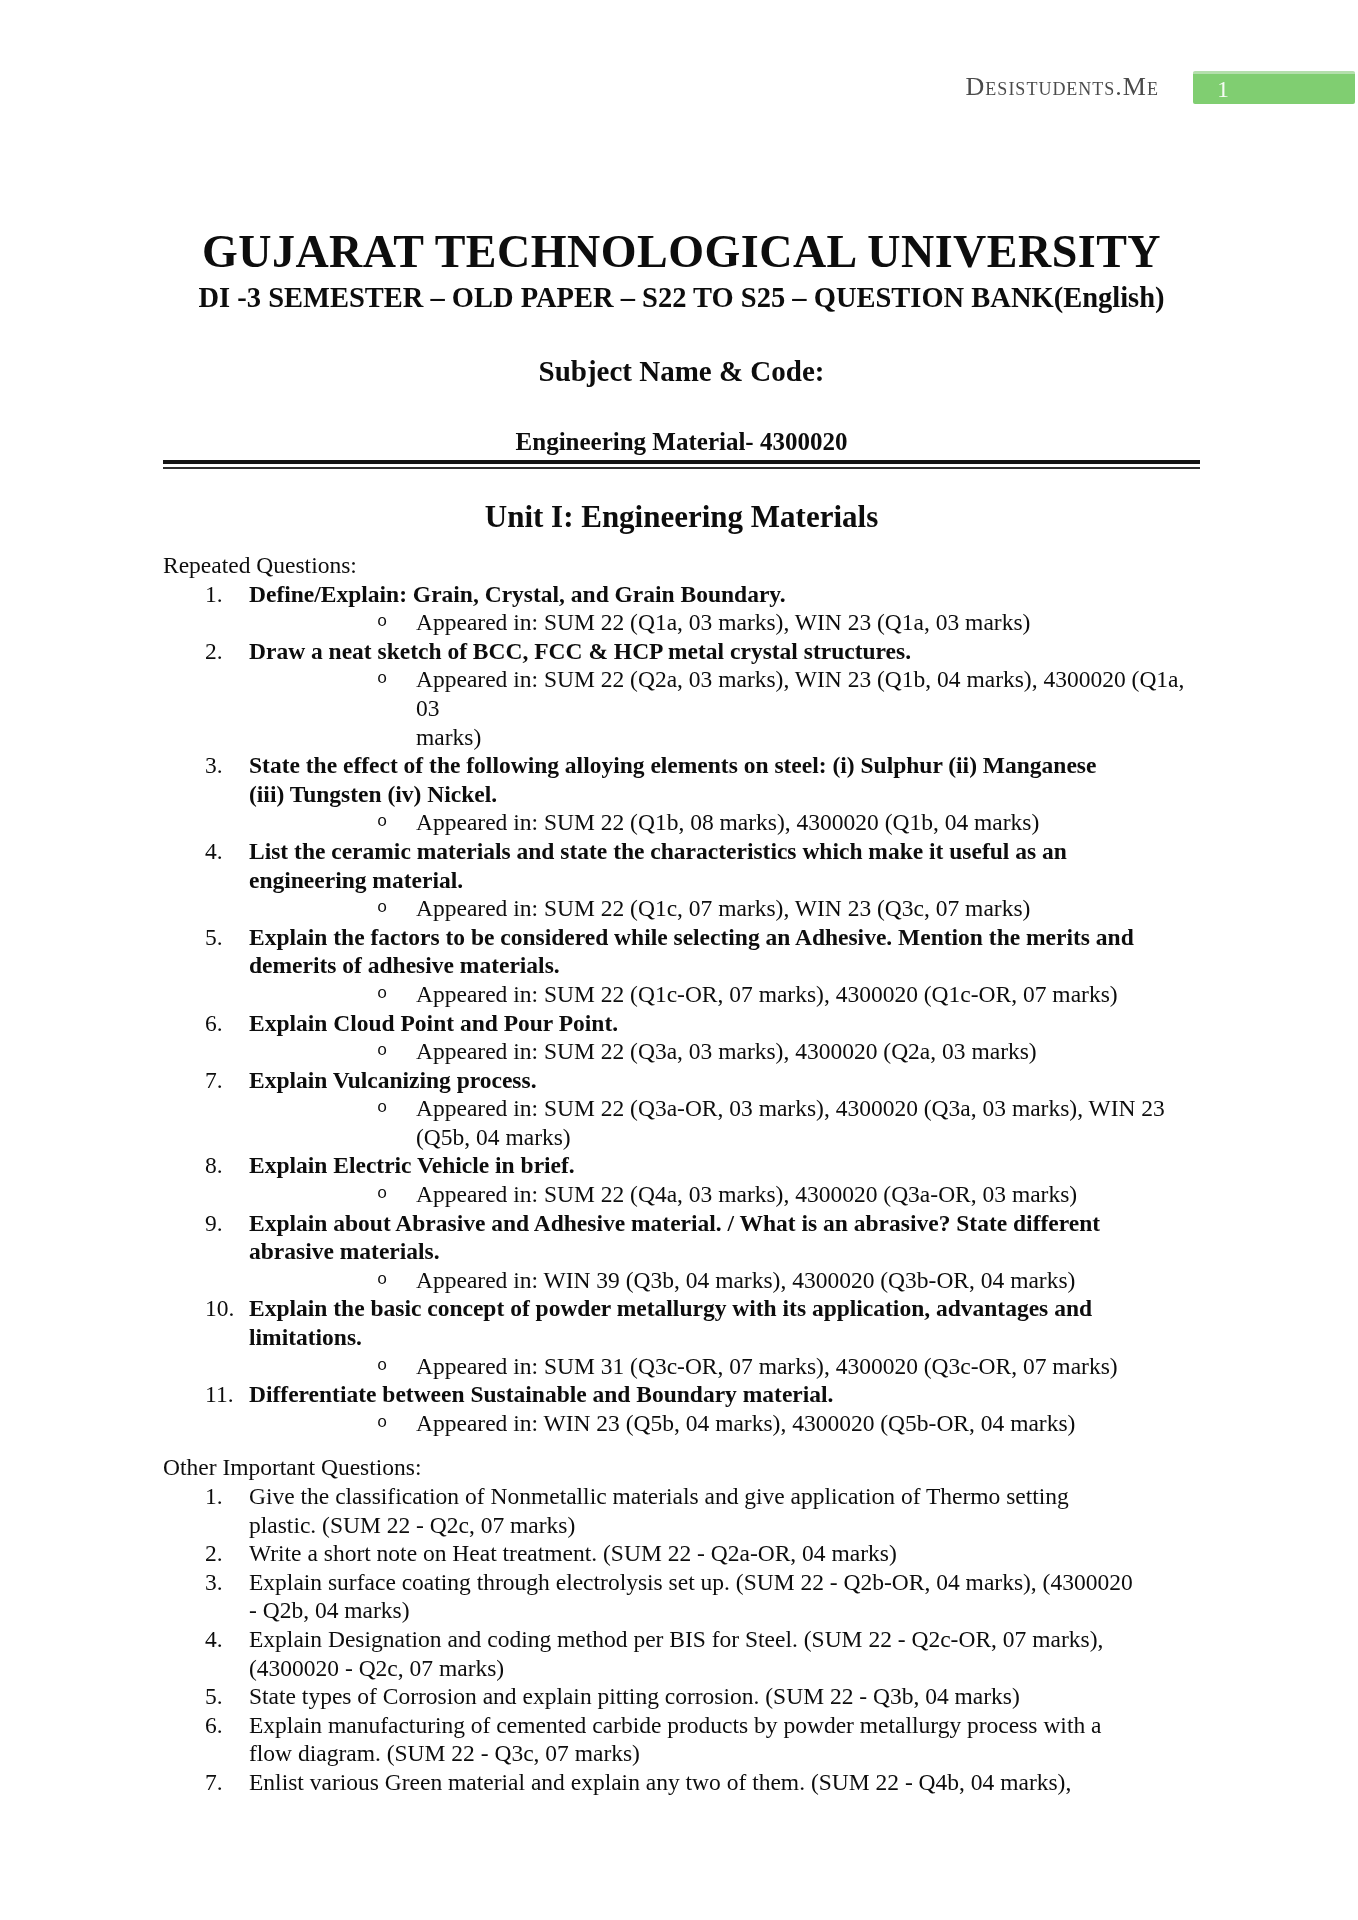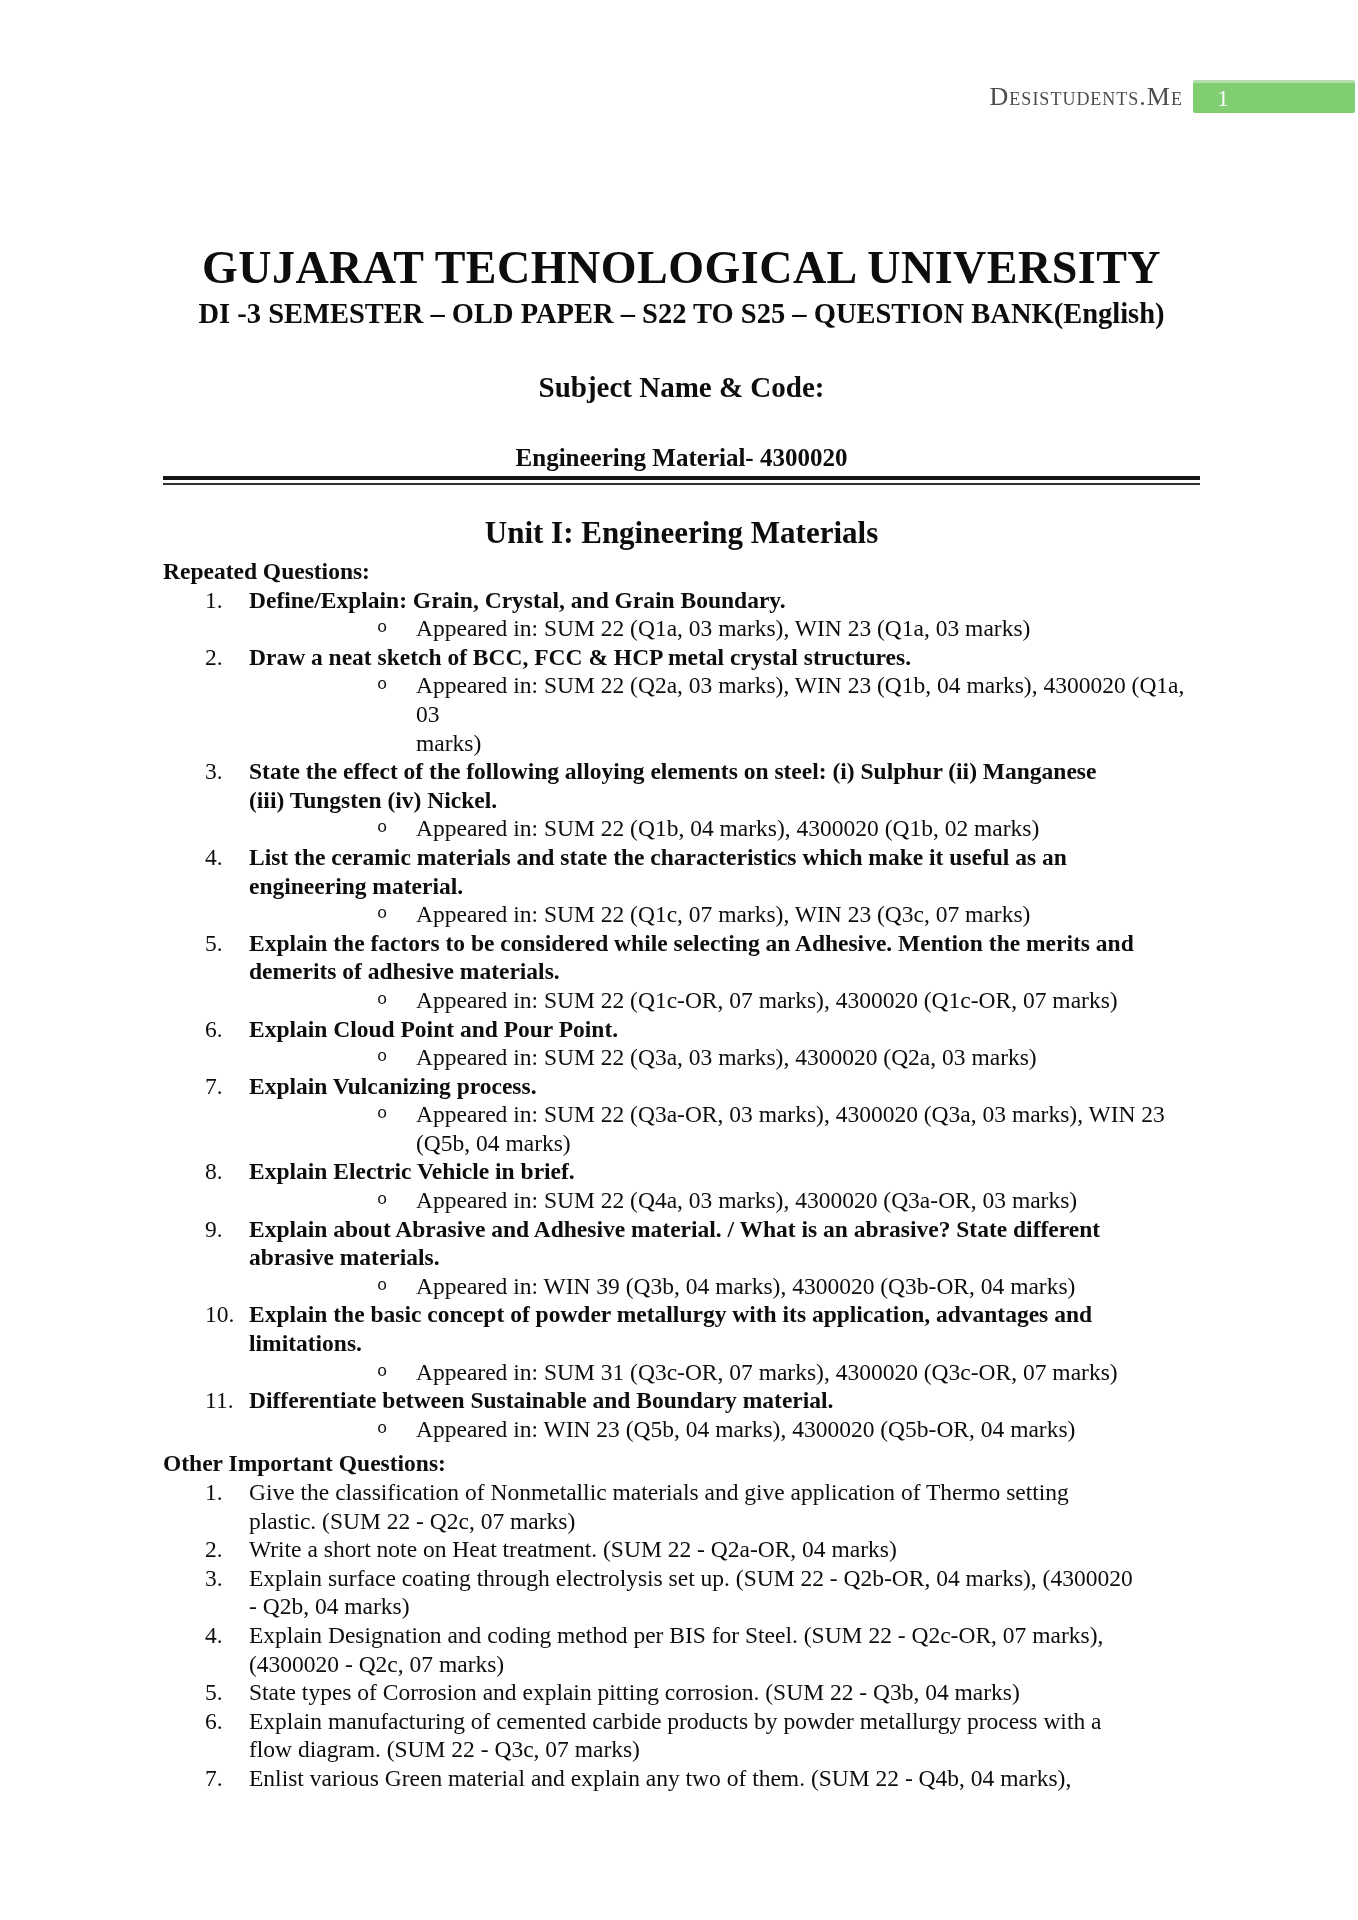--- a/index.html
+++ b/index.html
@@ -10,25 +10,25 @@
     background:#ffffff;
     font-family:"Liberation Serif","DejaVu Serif",serif;
     color:#0d0d0d;
     overflow:hidden;
     box-sizing:border-box;
   }
   
   .header{
     display:flex;
     justify-content:flex-end;
-    align-items:flex-start;
-    margin-top:80px;
+    align-items:flex-end;
+    margin-top:64px;
     padding-right:3px;
     height:40px;
-    gap:10px;
+    gap:34px;
   }
   .site-name{
     font-variant:small-caps;
     font-size:26px;
     letter-spacing:1px;
     color:#4b4b4b;
     line-height:34px;
   }
   .page-badge{
     width:162px;height:33px;
@@ -85,22 +85,22 @@
   .h-unit{
     font-size:31px;
     line-height:36px;
     font-weight:bold;
     margin:30px 0 0 0;
   }
   
   .list-heading{
     font-size:23.5px;
     line-height:28.6px;
-    font-weight:bold;
-    margin:6px 0 0 0;
+    font-weight:normal;
+    margin:16px 0 0 0;
   }
   .qlist{font-size:23.5px;line-height:28.6px;}
   .q{position:relative;padding-left:86px;}
   .q-num{position:absolute;left:42px;top:0;font-weight:normal;}
   .q-text{white-space:pre-line;}
   .q-text.bold{font-weight:bold;}
   .sub{position:relative;padding-left:167px;}
   .bullet{
     position:absolute;left:128px;top:0;
     font-family:"Liberation Mono","DejaVu Sans Mono",monospace;
@@ -155,21 +155,21 @@
           </div>
         </div>
 
         <div class="q">
           <span class="q-num">3.</span>
           <div class="q-text bold">State the effect of the following alloying elements on steel: (i) Sulphur (ii) Manganese
 (iii) Tungsten (iv) Nickel.</div>
           <div class="sub">
             <span class="bullet">o</span>
             <span class="lbl">Appeared in:</span>
-            <span class="val">SUM 22 (Q1b, 04 marks), 4300020 (Q1b, 02 marks)</span>
+            <span class="val">SUM 22 (Q1b, 08 marks), 4300020 (Q1b, 04 marks)</span>
           </div>
         </div>
 
         <div class="q">
           <span class="q-num">4.</span>
           <div class="q-text bold">List the ceramic materials and state the characteristics which make it useful as an
 engineering material.</div>
           <div class="sub">
             <span class="bullet">o</span>
             <span class="lbl">Appeared in:</span>

